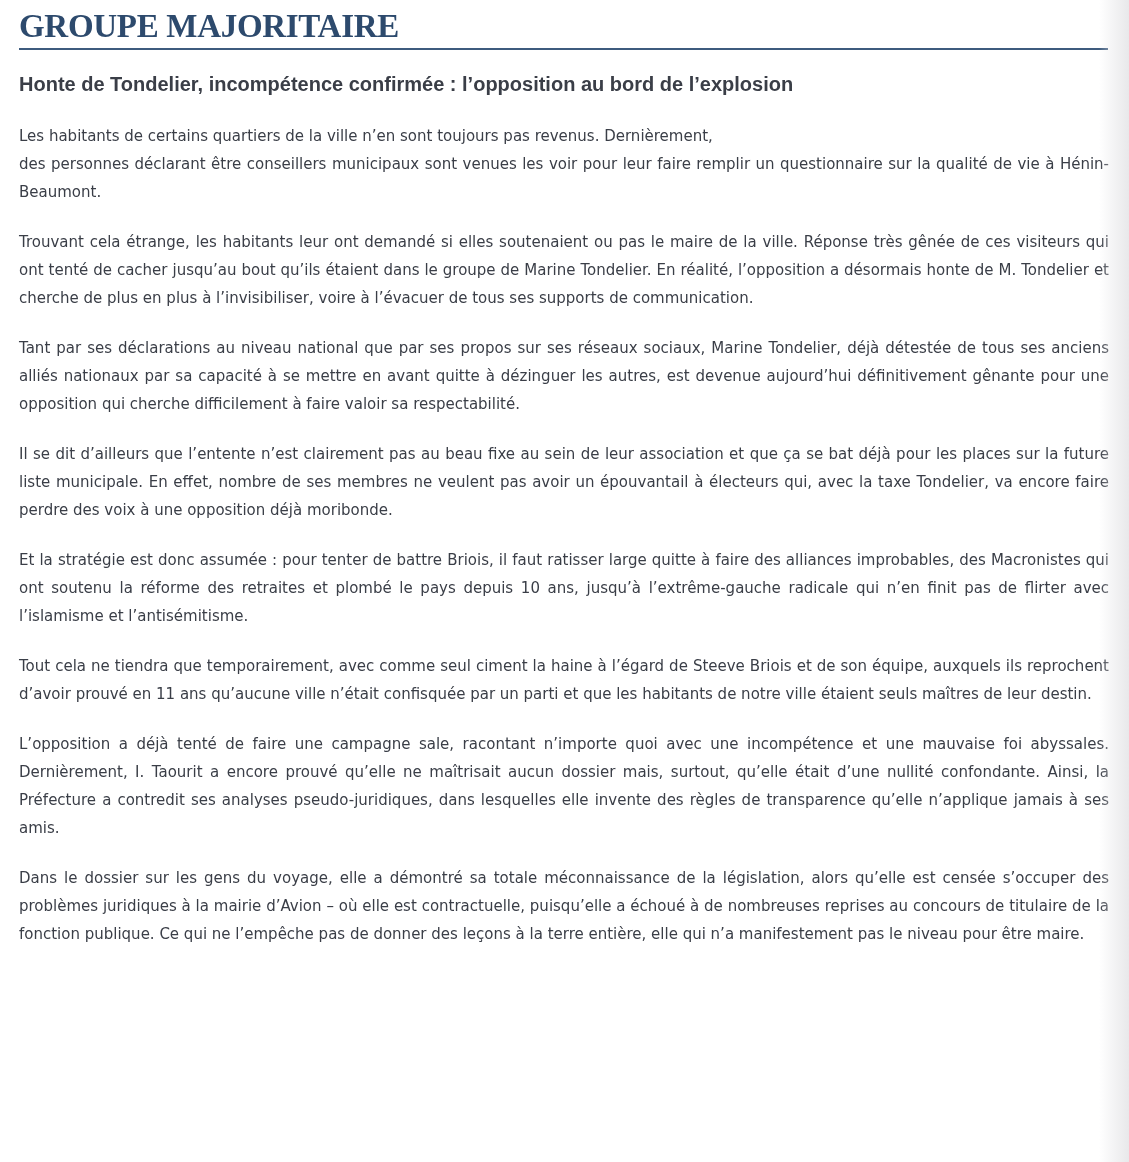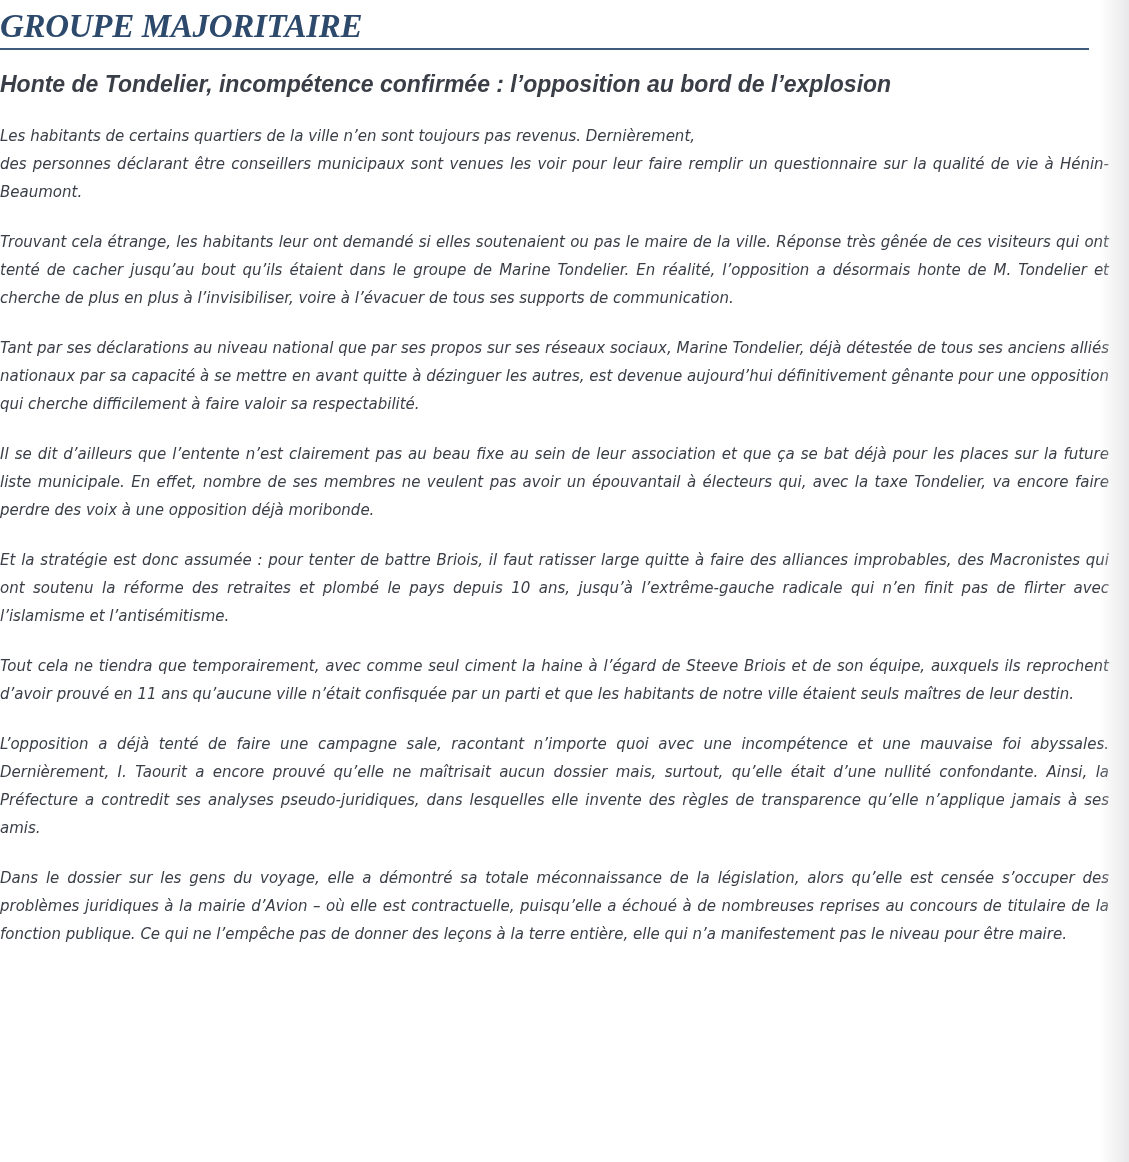--- a/index.html
+++ b/index.html
@@ -22,42 +22,41 @@
   
   .page::after{
     content:"";
     position:absolute;
     top:0;right:0;bottom:0;
     width:30px;
     background:linear-gradient(to right, rgba(232,232,234,0) 0%, var(--edge-shade) 100%);
     pointer-events:none;
   }
   .content{
-    padding:9px 20px 0 0;
-    font-style:italic;
+    padding:9px 20px 0 19px;
   }
   .masthead{
     font-family:"Liberation Serif","DejaVu Serif",serif;
     font-weight:700;
     font-size:33px;
     line-height:34px;
     letter-spacing:-0.3px;
     color:var(--title-color);
   }
   .rule{
     border:0;
     border-top:2px solid var(--rule-color);
     margin-top:5px;
     width:1089px;
   }
   .article-heading{
     margin-top:21px;
     font-family:"Liberation Sans","DejaVu Sans",sans-serif;
     font-weight:700;
-    font-size:23px;
+    font-size:20px;
     line-height:26px;
     color:var(--text-color);
   }
   .paragraph{
     margin-top:22px;
     font-size:15px;
     line-height:28px;
     color:var(--text-color);
     text-align:justify;
     white-space:pre-line;

